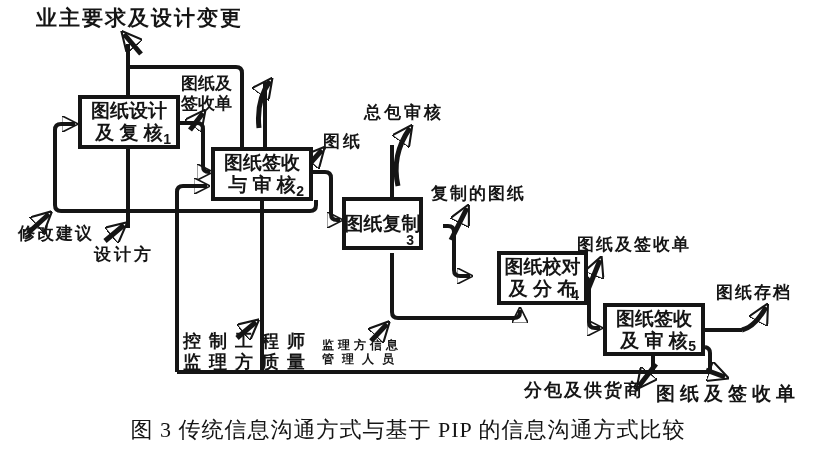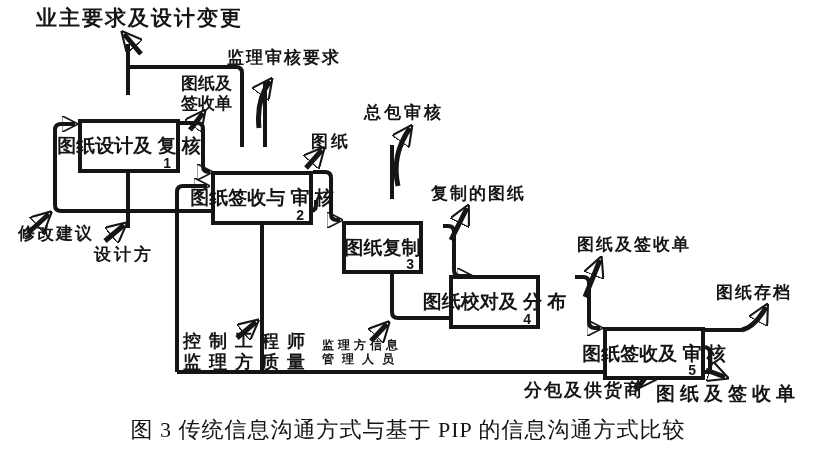--- a/index.html
+++ b/index.html
@@ -6,24 +6,23 @@
   .stage{
     position:relative;width:816px;height:454px;background:#ffffff;
     font-family:"Liberation Sans", sans-serif;color:#151515;overflow:hidden;
   }
   svg.wires{position:absolute;left:0;top:0;z-index:1;}
   svg.wires path{fill:none;stroke:#151515;}
   svg.wires path.m{stroke-width:4;}
   svg.wires path.p{stroke-width:5;}
   .pbox{
     position:absolute;z-index:3;box-sizing:border-box;border:4px solid #151515;
-    background:#ffffff;display:flex;align-items:center;
+    background:#ffffff;display:flex;flex-direction:column;align-items:center;
     justify-content:center;font-weight:bold;font-size:19px;line-height:1.15;
     white-space:nowrap;
-    margin-top:24px;
   }
   .pbox .num{position:absolute;right:5px;bottom:-1px;font-size:14px;line-height:1;}
   .lbl{
     position:absolute;z-index:2;font-weight:bold;font-size:17px;line-height:1.15;
     white-space:nowrap;background:transparent;
   }
   .lbl.big{font-size:21px;letter-spacing:2px;}
   .caption{
     position:absolute;z-index:2;left:0;right:0;top:415px;text-align:center;
     font-family:Liberation Serif, serif;font-weight:normal;font-size:22px;
@@ -86,42 +85,41 @@
     <span>图纸签收</span>
     <span>与 审 核</span>
     <span class="num">2</span>
   </div>
 
   <div class="pbox" style="left:342px;top:197px;width:81px;height:53px">
     <span>图纸复制</span>
     <span class="num">3</span>
   </div>
 
-  <div class="pbox" style="left:449px;top:251px;width:91px;height:54px">
+  <div class="pbox" style="left:497px;top:251px;width:91px;height:54px">
     <span>图纸校对</span>
     <span>及 分 布</span>
     <span class="num">4</span>
   </div>
 
   <div class="pbox" style="left:603px;top:303px;width:102px;height:53px">
     <span>图纸签收</span>
     <span>及 审 核</span>
     <span class="num">5</span>
   </div>
 
   <div class="lbl big" style="left:36px;top:6px">业主要求及设计变更</div>
 
-  <div class="lbl" style="left:227px;top:48px;letter-spacing:2px">监理审核要求</div>
 
   <div class="lbl" style="left:181px;top:74px">
     <span style="display:block">图纸及</span>
     <span style="display:block">签收单</span>
   </div>
 
-  <div class="lbl" style="left:311px;top:132px;letter-spacing:3px">图纸</div>
+  <div class="lbl" style="left:323px;top:132px;letter-spacing:3px">图纸</div>
 
   <div class="lbl" style="left:364px;top:103px;letter-spacing:3px">总包审核</div>
 
   <div class="lbl" style="left:431px;top:184px;letter-spacing:2px">复制的图纸</div>
 
   <div class="lbl" style="left:577px;top:235px;letter-spacing:2px">图纸及签收单</div>
 
   <div class="lbl" style="left:716px;top:283px;letter-spacing:2px">图纸存档</div>
 
   <div class="lbl" style="left:18px;top:224px;letter-spacing:2px">修改建议</div>

